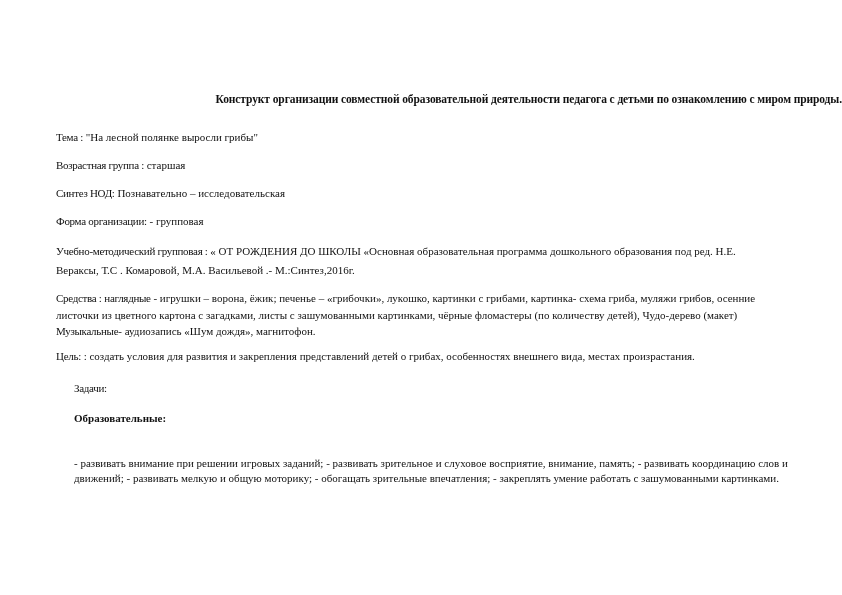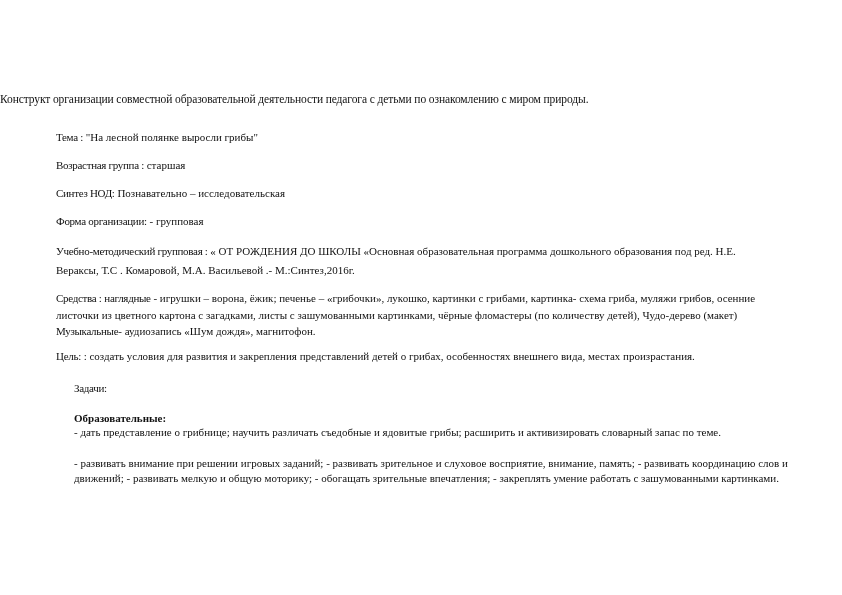--- a/index.html
+++ b/index.html
@@ -1,20 +1,20 @@
 <!DOCTYPE html>
 <html><head>
 <meta charset="utf-8">
 <style>
   html, body { margin: 0; padding: 0; background: #ffffff; }
   body { width: 842px; height: 595px; position: relative; overflow: hidden;
          font-family: "Liberation Serif", "DejaVu Serif", serif; color: #111; }
   .page { position: absolute; left: 0; top: 0; width: 842px; height: 595px; }
-  .title { position: absolute; left: 0; width: 842px; top: 93px; text-align: left;
-           font-weight: normal; font-size: 11.5px; letter-spacing: -0.1px; }
+  .title { position: absolute; left: 0; width: 842px; top: 93px; text-align: right;
+           font-weight: bold; font-size: 11.5px; letter-spacing: -0.1px; }
   .line { position: absolute; left: 56px; font-size: 11px; white-space: nowrap; }
   .para { position: absolute; left: 56px; width: 740px; font-size: 11px; line-height: 16.5px; }
   .b { font-weight: bold; }
   .bh { font-weight: normal; letter-spacing: -0.3px; }
   .ind { left: 74px; }
   .ind2 { left: 74px; width: 720px; }
 </style>
 </head>
 <body>
 
@@ -50,20 +50,19 @@
   <div class="para" style="top:348px;">
     <span class="bh">Цель:</span><span> : создать условия для развития и закрепления представлений детей о грибах, особенностях внешнего вида, местах произрастания.</span>
   </div>
 
   <div class="line ind" style="top:382px;">
     <span class="bh">Задачи:</span>
   </div>
 
   <div class="para ind2" style="top:411px; line-height:14px;">
     <div class="b">Образовательные:</div>
-    <div>- дать представление о грибнице; научить различать съедобные и ядовитые грибы; расширить и активизировать словарный запас по теме.</div>
   </div>
 
   <div class="para ind2" style="top:456px; line-height:14.5px;">
     <div>- развивать внимание при решении игровых заданий; - развивать зрительное и слуховое восприятие, внимание, память; - развивать координацию слов и движений; - развивать мелкую и общую моторику; - обогащать зрительные впечатления; - закреплять умение работать с зашумованными картинками.</div>
   </div>
 
 </div>
 
 </body></html>

